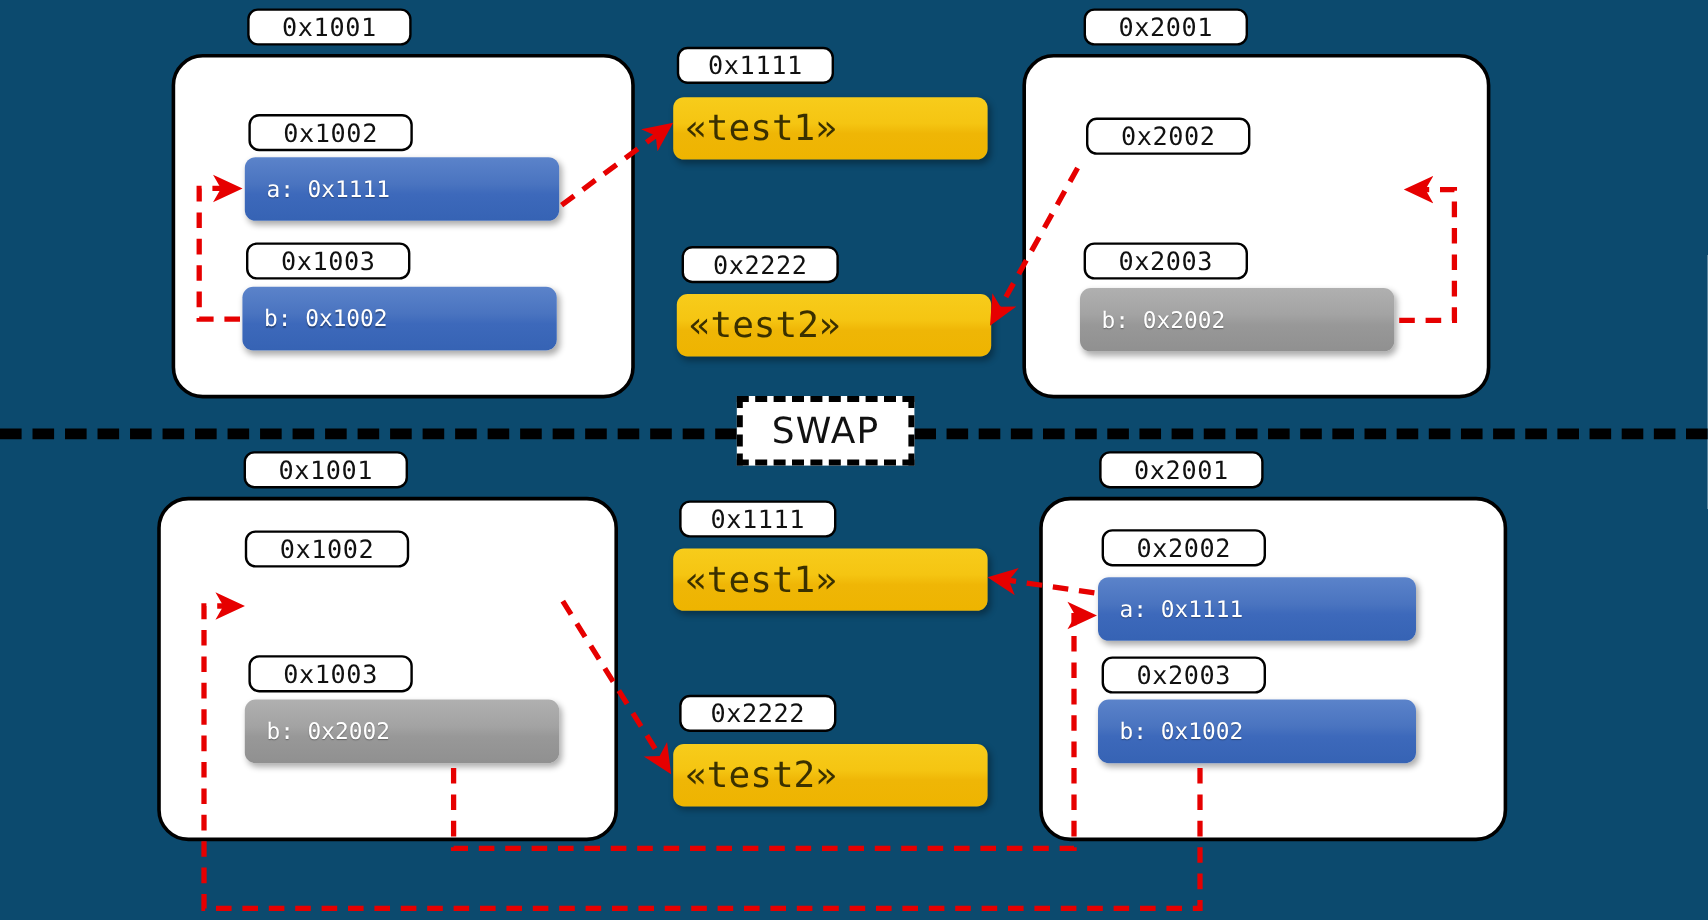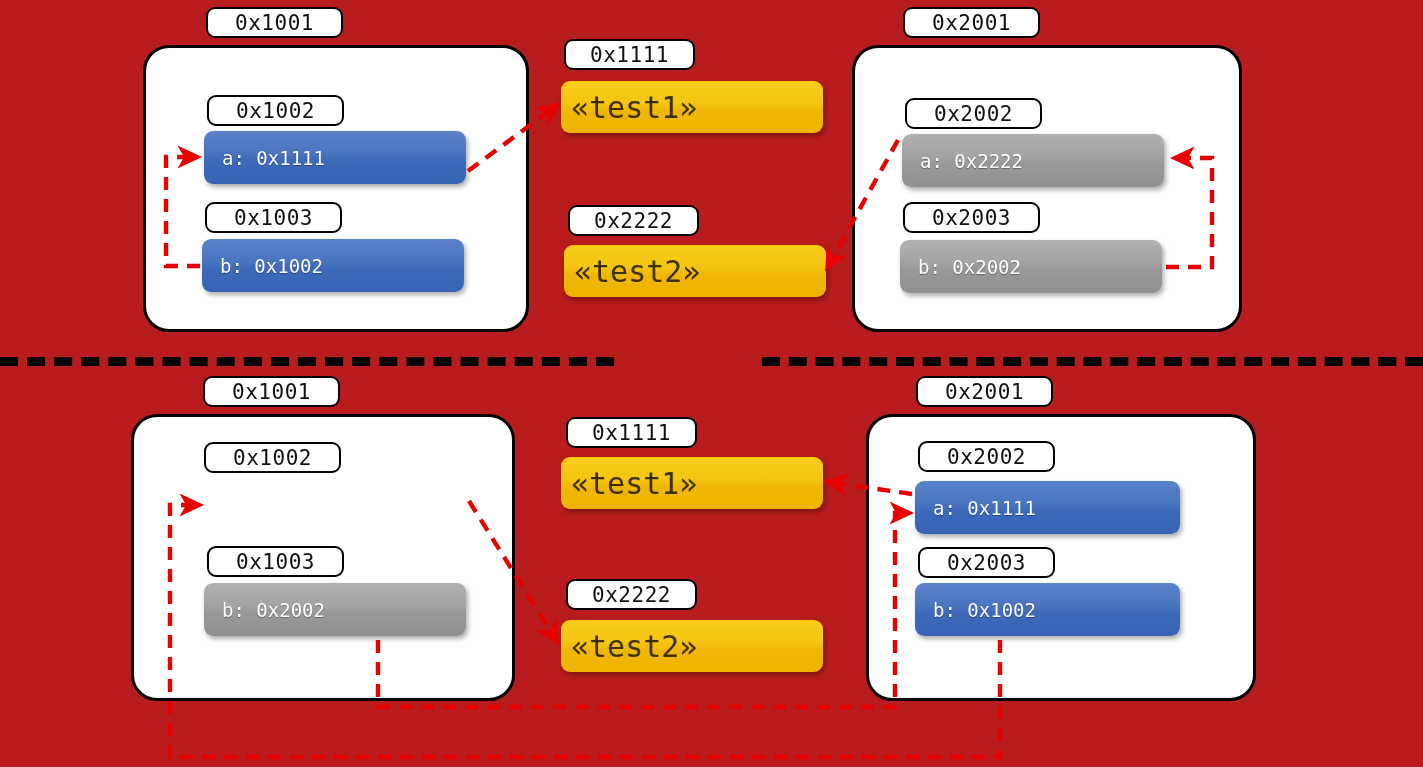--- a/index.html
+++ b/index.html
@@ -1,18 +1,18 @@
 <!DOCTYPE html>
 <html><head>
 <meta charset="utf-8">
 <style>
   html,body{margin:0;padding:0;background:#ffffff;}
   body{width:1423px;height:767px;overflow:hidden;
        font-family:"DejaVu Sans Mono","Liberation Mono",monospace;}
-  #stage{position:relative;width:1423px;height:767px;background:#b91c1c;}
+  #stage{position:relative;width:1423px;height:767px;background:#0c4a6e;}
 
   
   .region{
     position:absolute;
     border:3px solid #000;
     border-radius:26px;
     background:#fff;
     box-sizing:border-box;
   }
 
@@ -100,27 +100,27 @@
   <div class="addr" style="left:564px;top:39px;width:131px;height:31px;">0x1111</div>
   <div class="cell yellow" style="left:561px;top:81px;width:262px;height:52px;">«test1»</div>
 
   <div class="addr" style="left:568px;top:205px;width:131px;height:31px;">0x2222</div>
   <div class="cell yellow" style="left:564px;top:245px;width:262px;height:52px;">«test2»</div>
 
   <div class="addr" style="left:903px;top:7px;width:137px;height:31px;">0x2001</div>
   <div class="region" style="left:852px;top:45px;width:390px;height:287px;"></div>
 
   <div class="addr" style="left:905px;top:98px;width:137px;height:31px;">0x2002</div>
-  <div class="cell gray" style="left:902px;top:134px;width:262px;height:53px;">a: 0x2222</div>
 
   <div class="addr" style="left:903px;top:202px;width:137px;height:31px;">0x2003</div>
   <div class="cell gray" style="left:900px;top:240px;width:262px;height:53px;">b: 0x2002</div>
 
   <div class="divider" style="left:0px;top:357px;width:614px;"></div>
   <div class="divider" style="left:762px;top:357px;width:661px;"></div>
+  <div class="swapbox" style="left:614px;top:330px;width:148px;height:58px;">SWAP</div>
 
   <div class="addr" style="left:203px;top:376px;width:137px;height:31px;">0x1001</div>
   <div class="region" style="left:131px;top:414px;width:384px;height:287px;"></div>
 
   <div class="addr" style="left:204px;top:442px;width:137px;height:31px;">0x1002</div>
 
   <div class="addr" style="left:207px;top:546px;width:137px;height:31px;">0x1003</div>
   <div class="cell gray" style="left:204px;top:583px;width:262px;height:53px;">b: 0x2002</div>
 
   <div class="addr" style="left:566px;top:417px;width:131px;height:31px;">0x1111</div>

